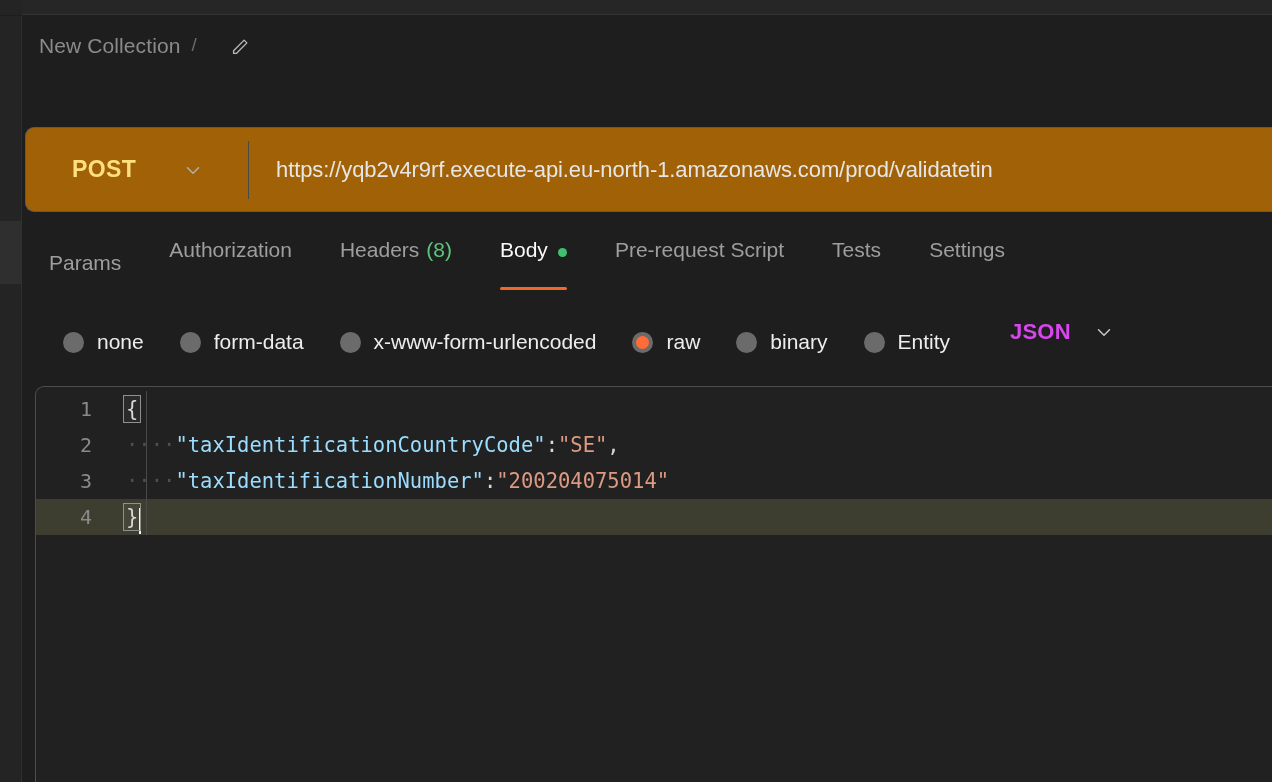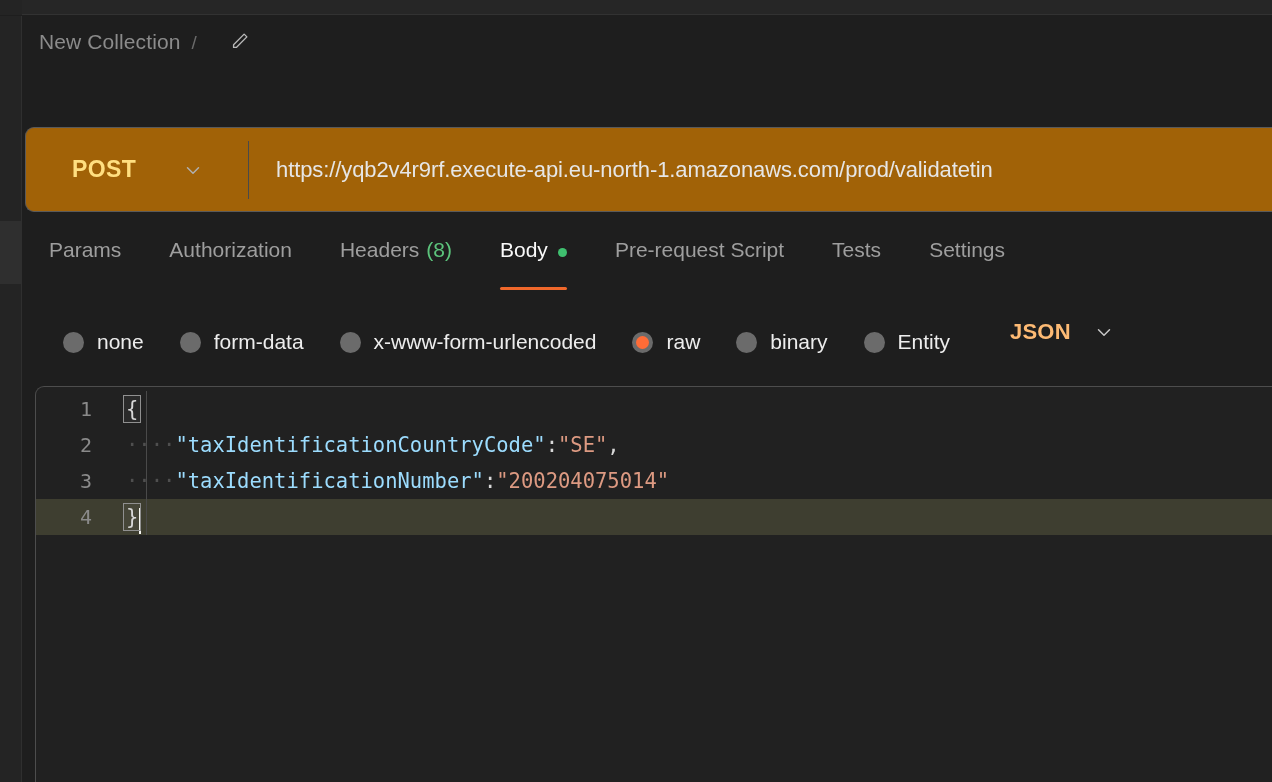--- a/index.html
+++ b/index.html
@@ -56,23 +56,23 @@
   .pane {
     position: absolute;
     left: 23px; top: 16px;
     width: 1249px; height: 766px;
     background: #1e1e1e;
   }
 
   
   .breadcrumb {
     position: absolute;
-    left: 39px; top: 22px;
-    display: flex;
-    align-items: flex-end;
+    left: 39px; top: 34px;
+    display: flex;
+    align-items: flex-start;
     height: 32px;
   }
   .crumb-collection {
     font-size: 21px;
     color: #8b8b8b;
     letter-spacing: .1px;
   }
   .crumb-sep {
     font-size: 19px;
     color: #6a6a6a;
@@ -161,21 +161,21 @@
     height: 56px;
     display: flex;
     align-items: flex-start;
     padding: 6px 0 0 0;
     margin-right: 48px;
     font-size: 21px;
     color: #9e9e9e;
     cursor: pointer;
     white-space: nowrap;
   }
-  .req-tab:first-child { margin-left: 24px; }
+  .req-tab:first-child { margin-left: 24px; align-items: center; }
   .req-tab.active { color: #fafafa; font-weight: 400; }
   .req-tab .count { color: #5cc47c; margin-left: 7px; font-weight: 400; }
   .req-tab .body-dot {
     width: 9px; height: 9px;
     border-radius: 50%;
     background: #3fbf6f;
     margin-left: 10px;
     margin-top: 10px;
   }
   .req-tab .underline {
@@ -224,21 +224,21 @@
 
   .json-select {
     display: flex;
     align-items: center;
     margin-left: 24px;
     cursor: pointer;
   }
   .json-label {
     font-size: 22px;
     font-weight: 700;
-    color: #fdba74;
+    color: #d946ef;
     letter-spacing: .2px;
   }
   .json-caret { margin-left: 22px; display: flex; }
 
   
   .editor {
     position: absolute;
     left: 35px; top: 386px;
     width: 1237px; height: 396px;
     background: #212121;

